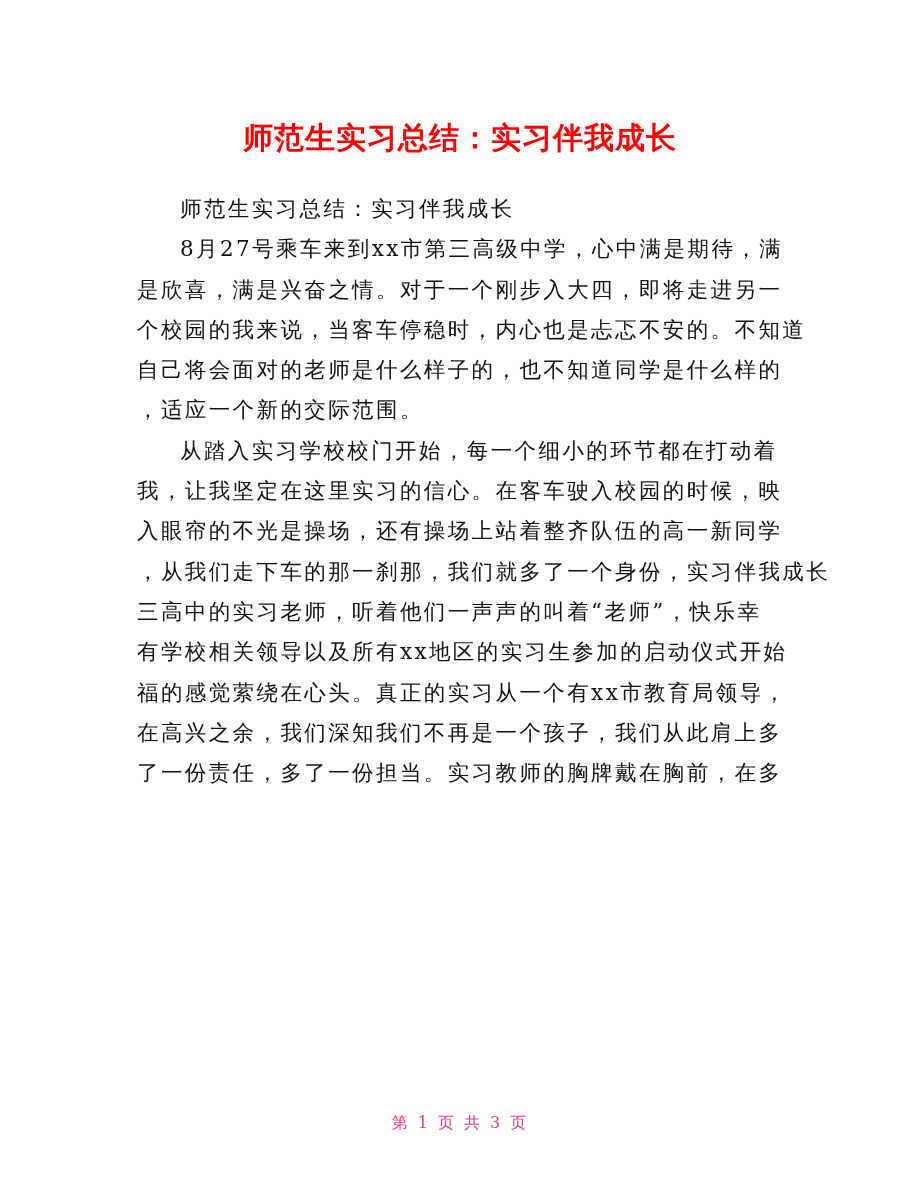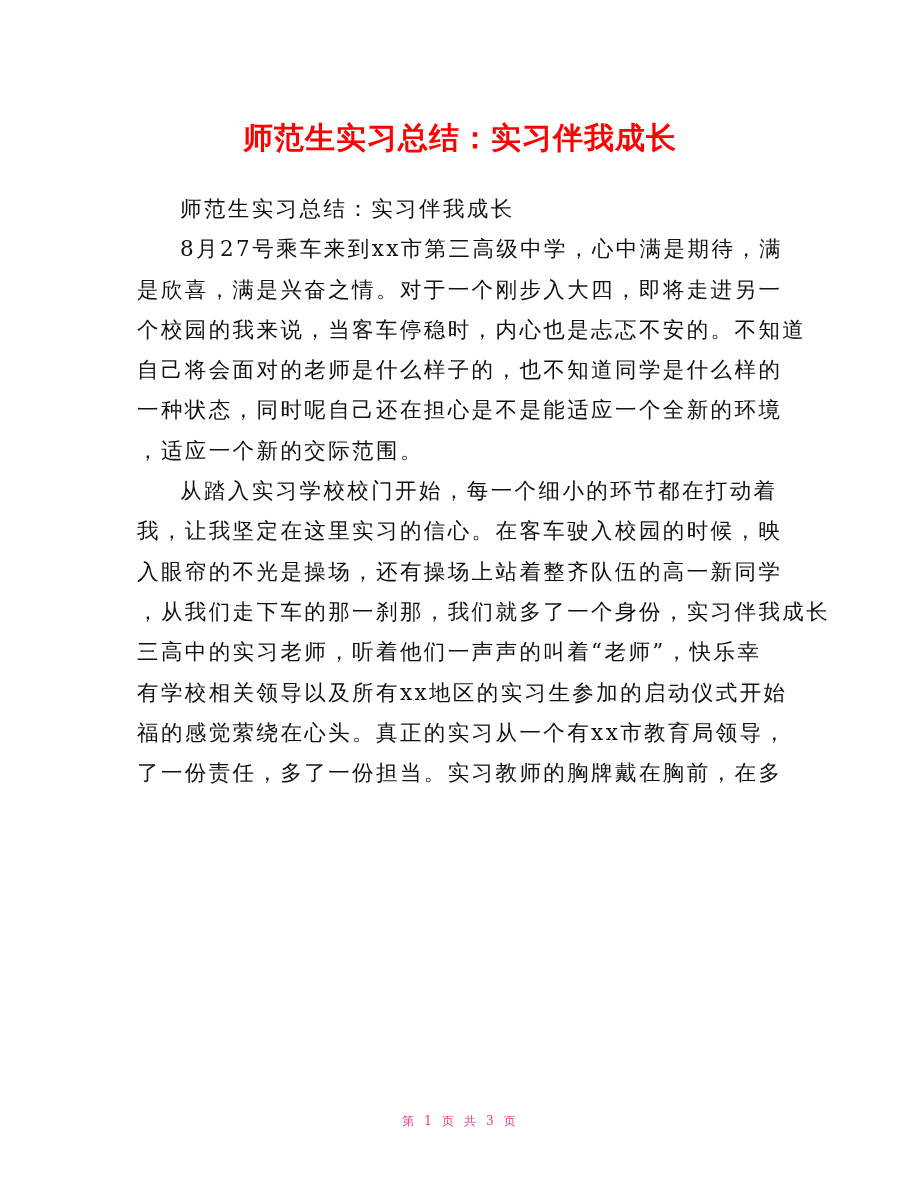--- a/index.html
+++ b/index.html
@@ -51,47 +51,47 @@
       letter-spacing: 2.4px;
       color: #111111;
     }
     .line.indent { padding-left: 43px; }
     .footer {
       position: absolute;
       left: 0;
       width: 920px;
       top: 1113px;
       text-align: center;
-      font-size: 12px;
+      font-size: 16px;
       color: #e8388a;
       letter-spacing: 2px;
       word-spacing: 6px;
     }
     .footer span { margin: 0 4px; }
   </style>
 </head>
 <body>
 
 <div class="page">
   <h1 class="doc-title">师范生实习总结：实习伴我成长</h1>
 
   <div class="body-text">
     <span class="line indent">师范生实习总结：实习伴我成长</span>
     <span class="line indent">8月27号乘车来到xx市第三高级中学，心中满是期待，满</span>
     <span class="line">是欣喜，满是兴奋之情。对于一个刚步入大四，即将走进另一</span>
     <span class="line">个校园的我来说，当客车停稳时，内心也是忐忑不安的。不知道</span>
     <span class="line">自己将会面对的老师是什么样子的，也不知道同学是什么样的</span>
-    <span class="line">一种状态，同时呢自己还在担心是不是能适应一个全新的环境</span>
     <span class="line">，适应一个新的交际范围。</span>
     <span class="line indent">从踏入实习学校校门开始，每一个细小的环节都在打动着</span>
     <span class="line">我，让我坚定在这里实习的信心。在客车驶入校园的时候，映</span>
     <span class="line">入眼帘的不光是操场，还有操场上站着整齐队伍的高一新同学</span>
     <span class="line">，从我们走下车的那一刹那，我们就多了一个身份，实习伴我成长</span>
     <span class="line">三高中的实习老师，听着他们一声声的叫着“老师”，快乐幸</span>
     <span class="line">有学校相关领导以及所有xx地区的实习生参加的启动仪式开始</span>
     <span class="line">福的感觉萦绕在心头。真正的实习从一个有xx市教育局领导，</span>
+    <span class="line">在高兴之余，我们深知我们不再是一个孩子，我们从此肩上多</span>
     <span class="line">了一份责任，多了一份担当。实习教师的胸牌戴在胸前，在多</span>
   </div>
 
   <div class="footer">
     <span>第</span><span>1</span><span>页</span><span>共</span><span>3</span><span>页</span>
   </div>
 </div>
 
 </body></html>

